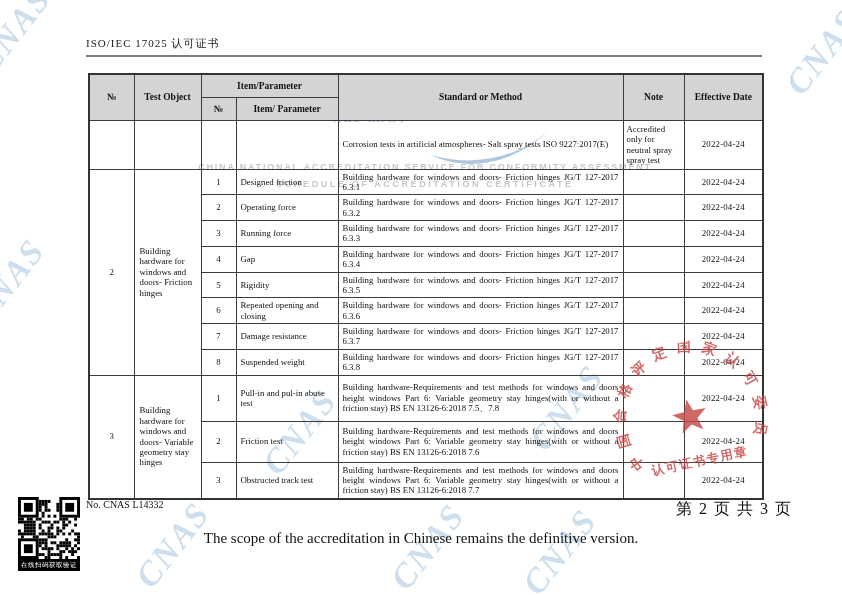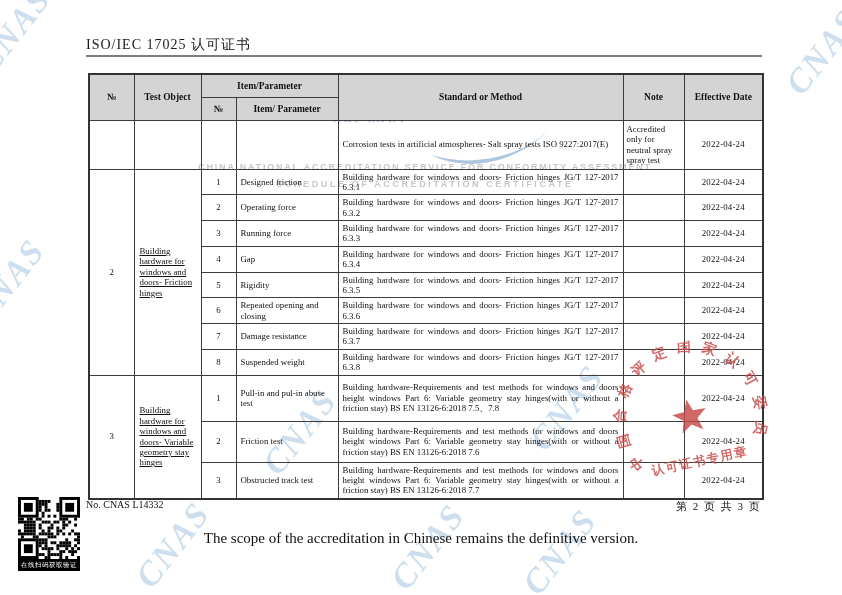--- a/index.html
+++ b/index.html
@@ -30,55 +30,55 @@
   }
   #wm-cnas-big {
     position:absolute; left:428px; top:97px; font-family:"Liberation Sans", sans-serif;
     font-weight:bold; font-size:27px; letter-spacing:7px;
     color:rgba(164,189,214,0.55);
   }
   #wm-swoosh { position:absolute; left:427px; top:127px; }
   
   #doc-header {
     position:absolute; left:86px; top:36px; z-index:3;
-    font-size:14px; letter-spacing:1px; color:#1a1a1a;
+    font-size:11px; letter-spacing:1px; color:#1a1a1a;
   }
   #header-rule {
     position:absolute; left:86px; top:55px; width:676px; height:2px;
     background:#7d7d7d; z-index:3;
   }
   
   #scope-table {
     position:absolute; left:88px; top:73px; z-index:2;
     border-collapse:collapse; table-layout:fixed; width:674px;
     background:transparent;
   }
   #scope-table td, #scope-table th { border:1px solid #3c3c3c; overflow:hidden; vertical-align:middle; }
   #scope-table { border:2px solid #333; }
   #scope-table th {
     background:#d4d4d4; font-size:9.5px; font-weight:bold; padding:1px 2px;
   }
   #scope-table td { font-size:8.8px; line-height:1.18; }
   .c    { text-align:center; }
-  .obj  { padding:2px 5px;text-decoration:underline; }
+  .obj  { padding:2px 5px; }
   .item { padding:2px 4px; }
   .std  { text-align:justify; padding:2px 4px; }
   .note { padding:2px 3px; font-size:8.6px; }
   .date { letter-spacing:0.2px; }
   
   #seal { position:absolute; left:608px; top:342px; z-index:4; opacity:0.82; transform:rotate(-12deg); pointer-events:none; }
   
   #qr { position:absolute; left:18px; top:497px; z-index:3; }
   #qr-caption {
     position:absolute; left:18px; top:559px; width:62px; height:12px; z-index:3;
     background:#000; color:#fff; font-size:6.5px; line-height:12px; text-align:center;
     letter-spacing:0.5px; font-family:"Liberation Sans", sans-serif;
   }
   #cert-no { position:absolute; left:86px; top:499px; font-size:10px; z-index:3; }
-  #page-indicator { position:absolute; left:676px; top:499px; font-size:11px; letter-spacing:1.5px; z-index:3; }
+  #page-indicator { position:absolute; left:676px; top:499px; font-size:16px; letter-spacing:1.5px; z-index:3; }
   #definitive-note { position:absolute; left:0; top:530px; width:842px; text-align:center; font-size:15px; z-index:3; }
 </style>
 </head>
 <body>
 
 <div id="page">
 
   <div id="wm-layer">
     <div class="wm-corner" style="left:14px;  top:30px;">CNAS</div>
     <div class="wm-corner" style="left:823px; top:52px;">CNAS</div>

